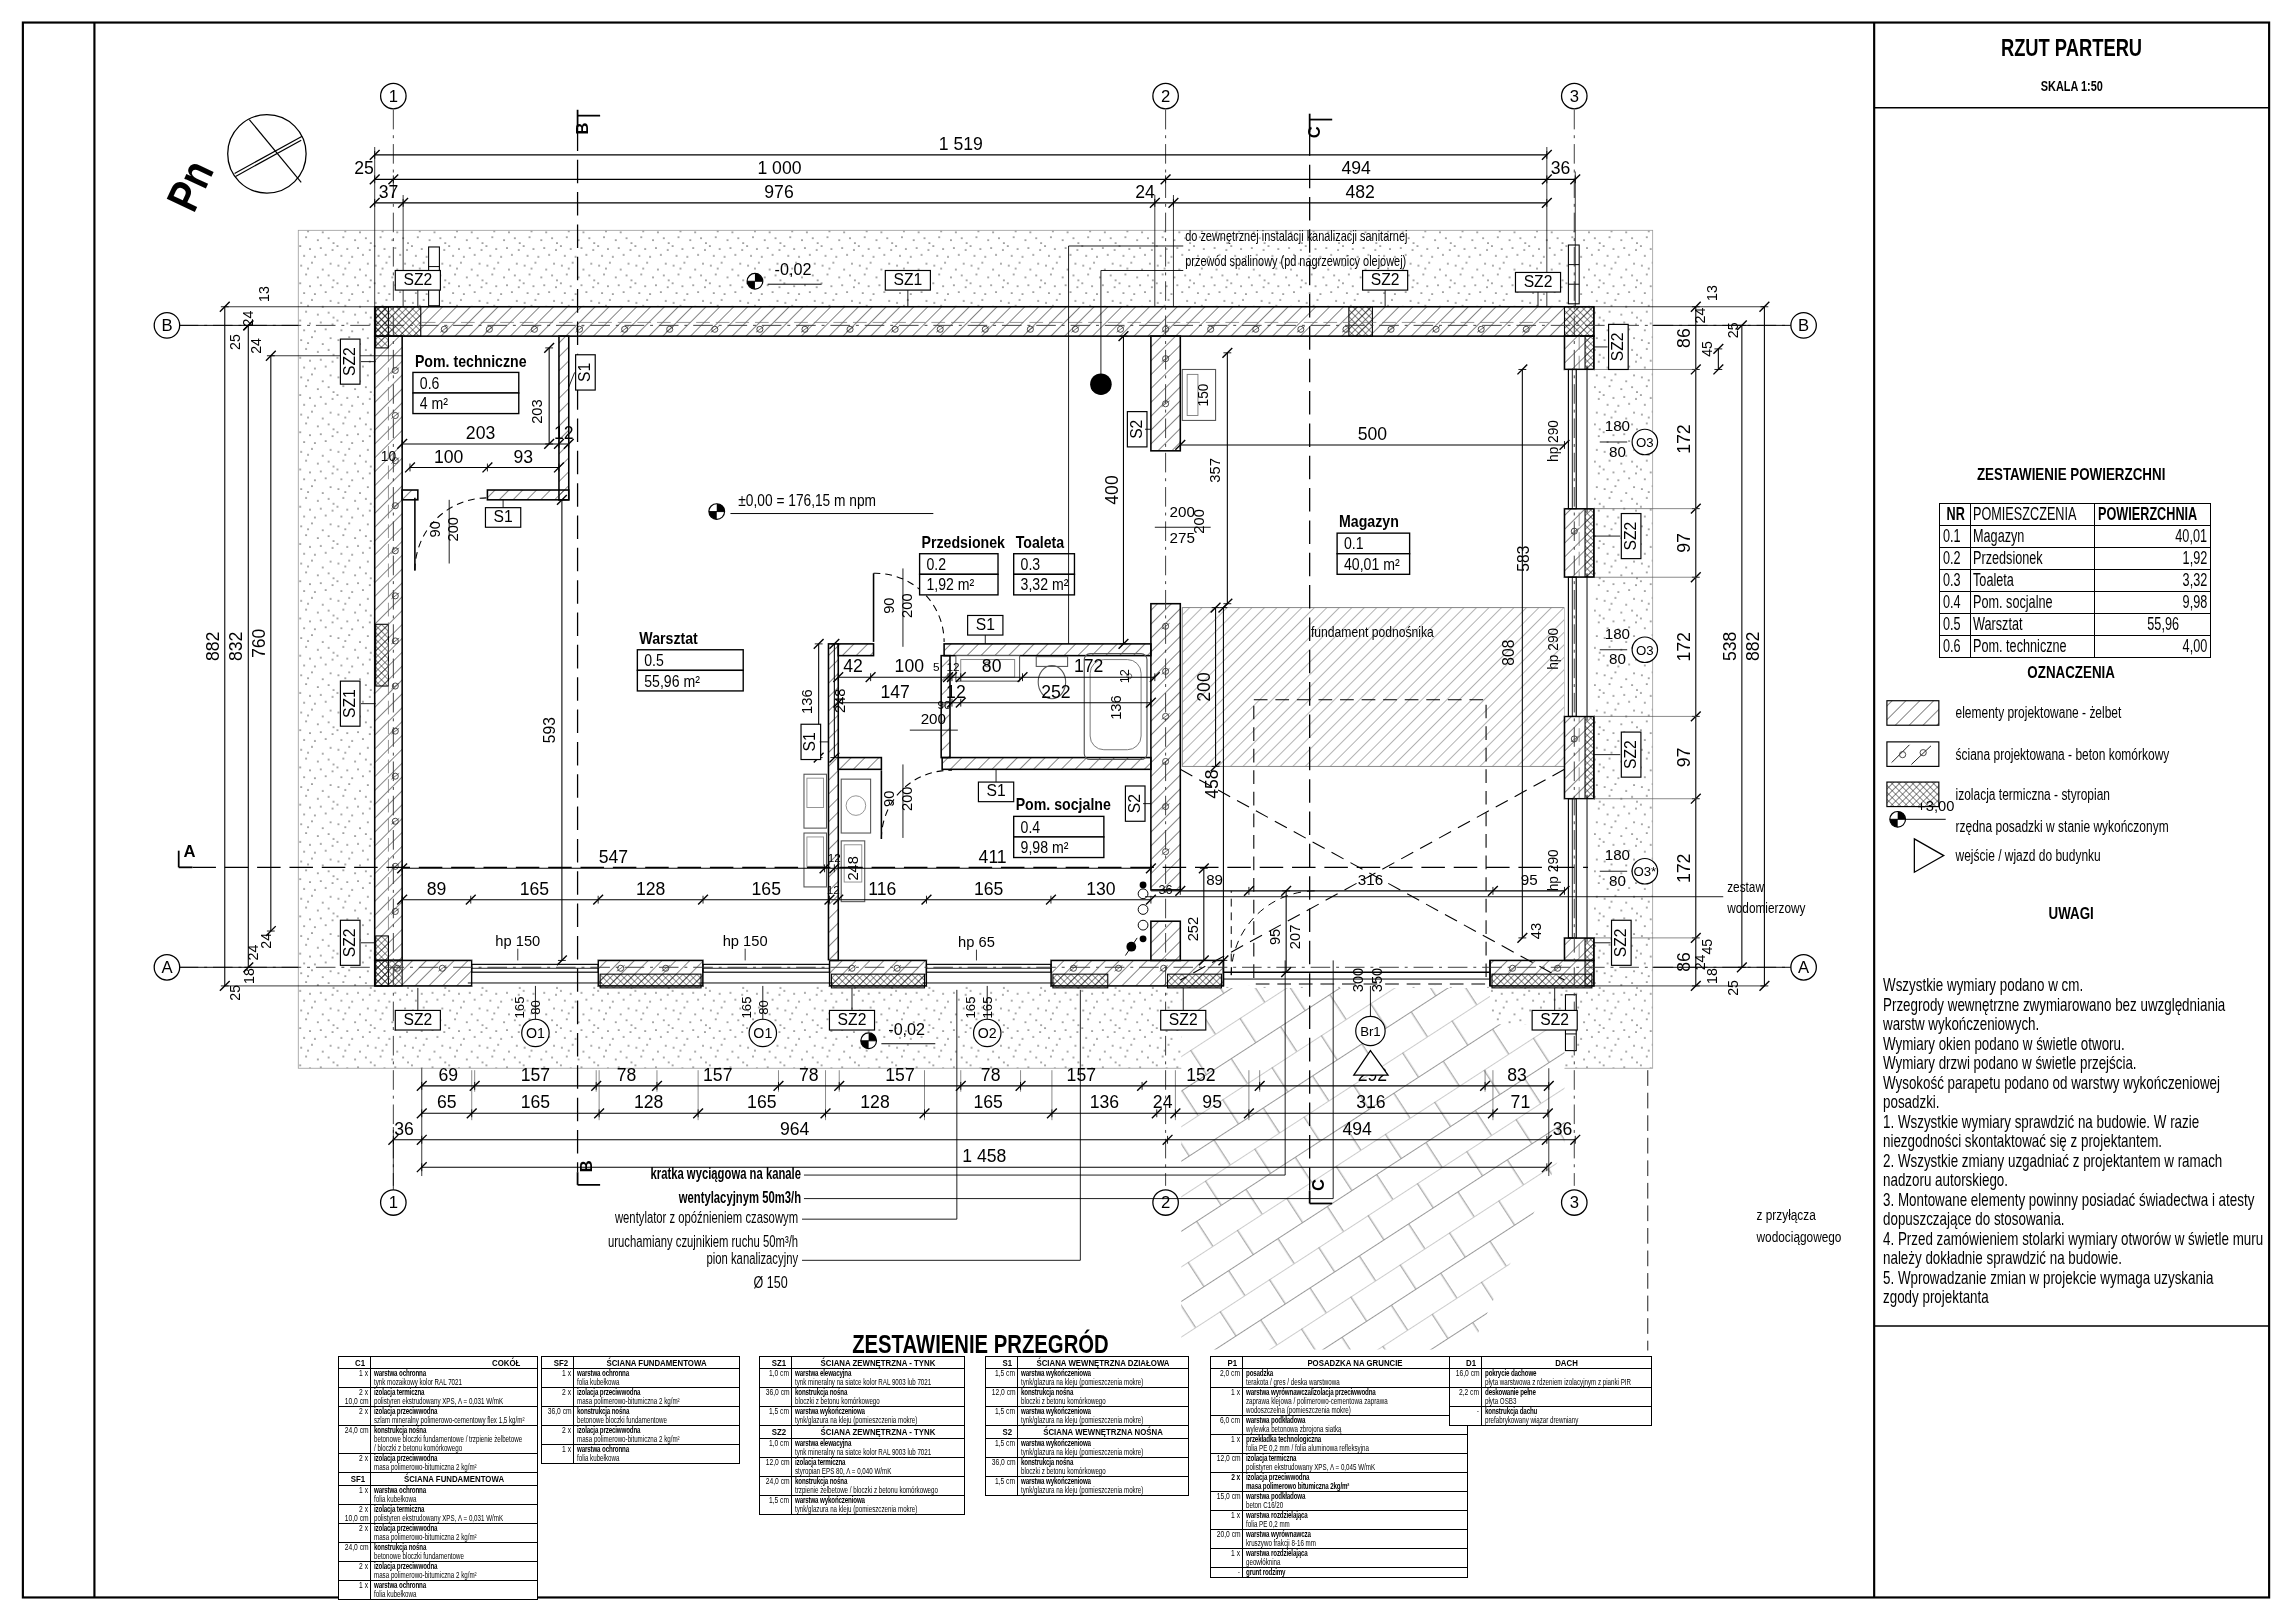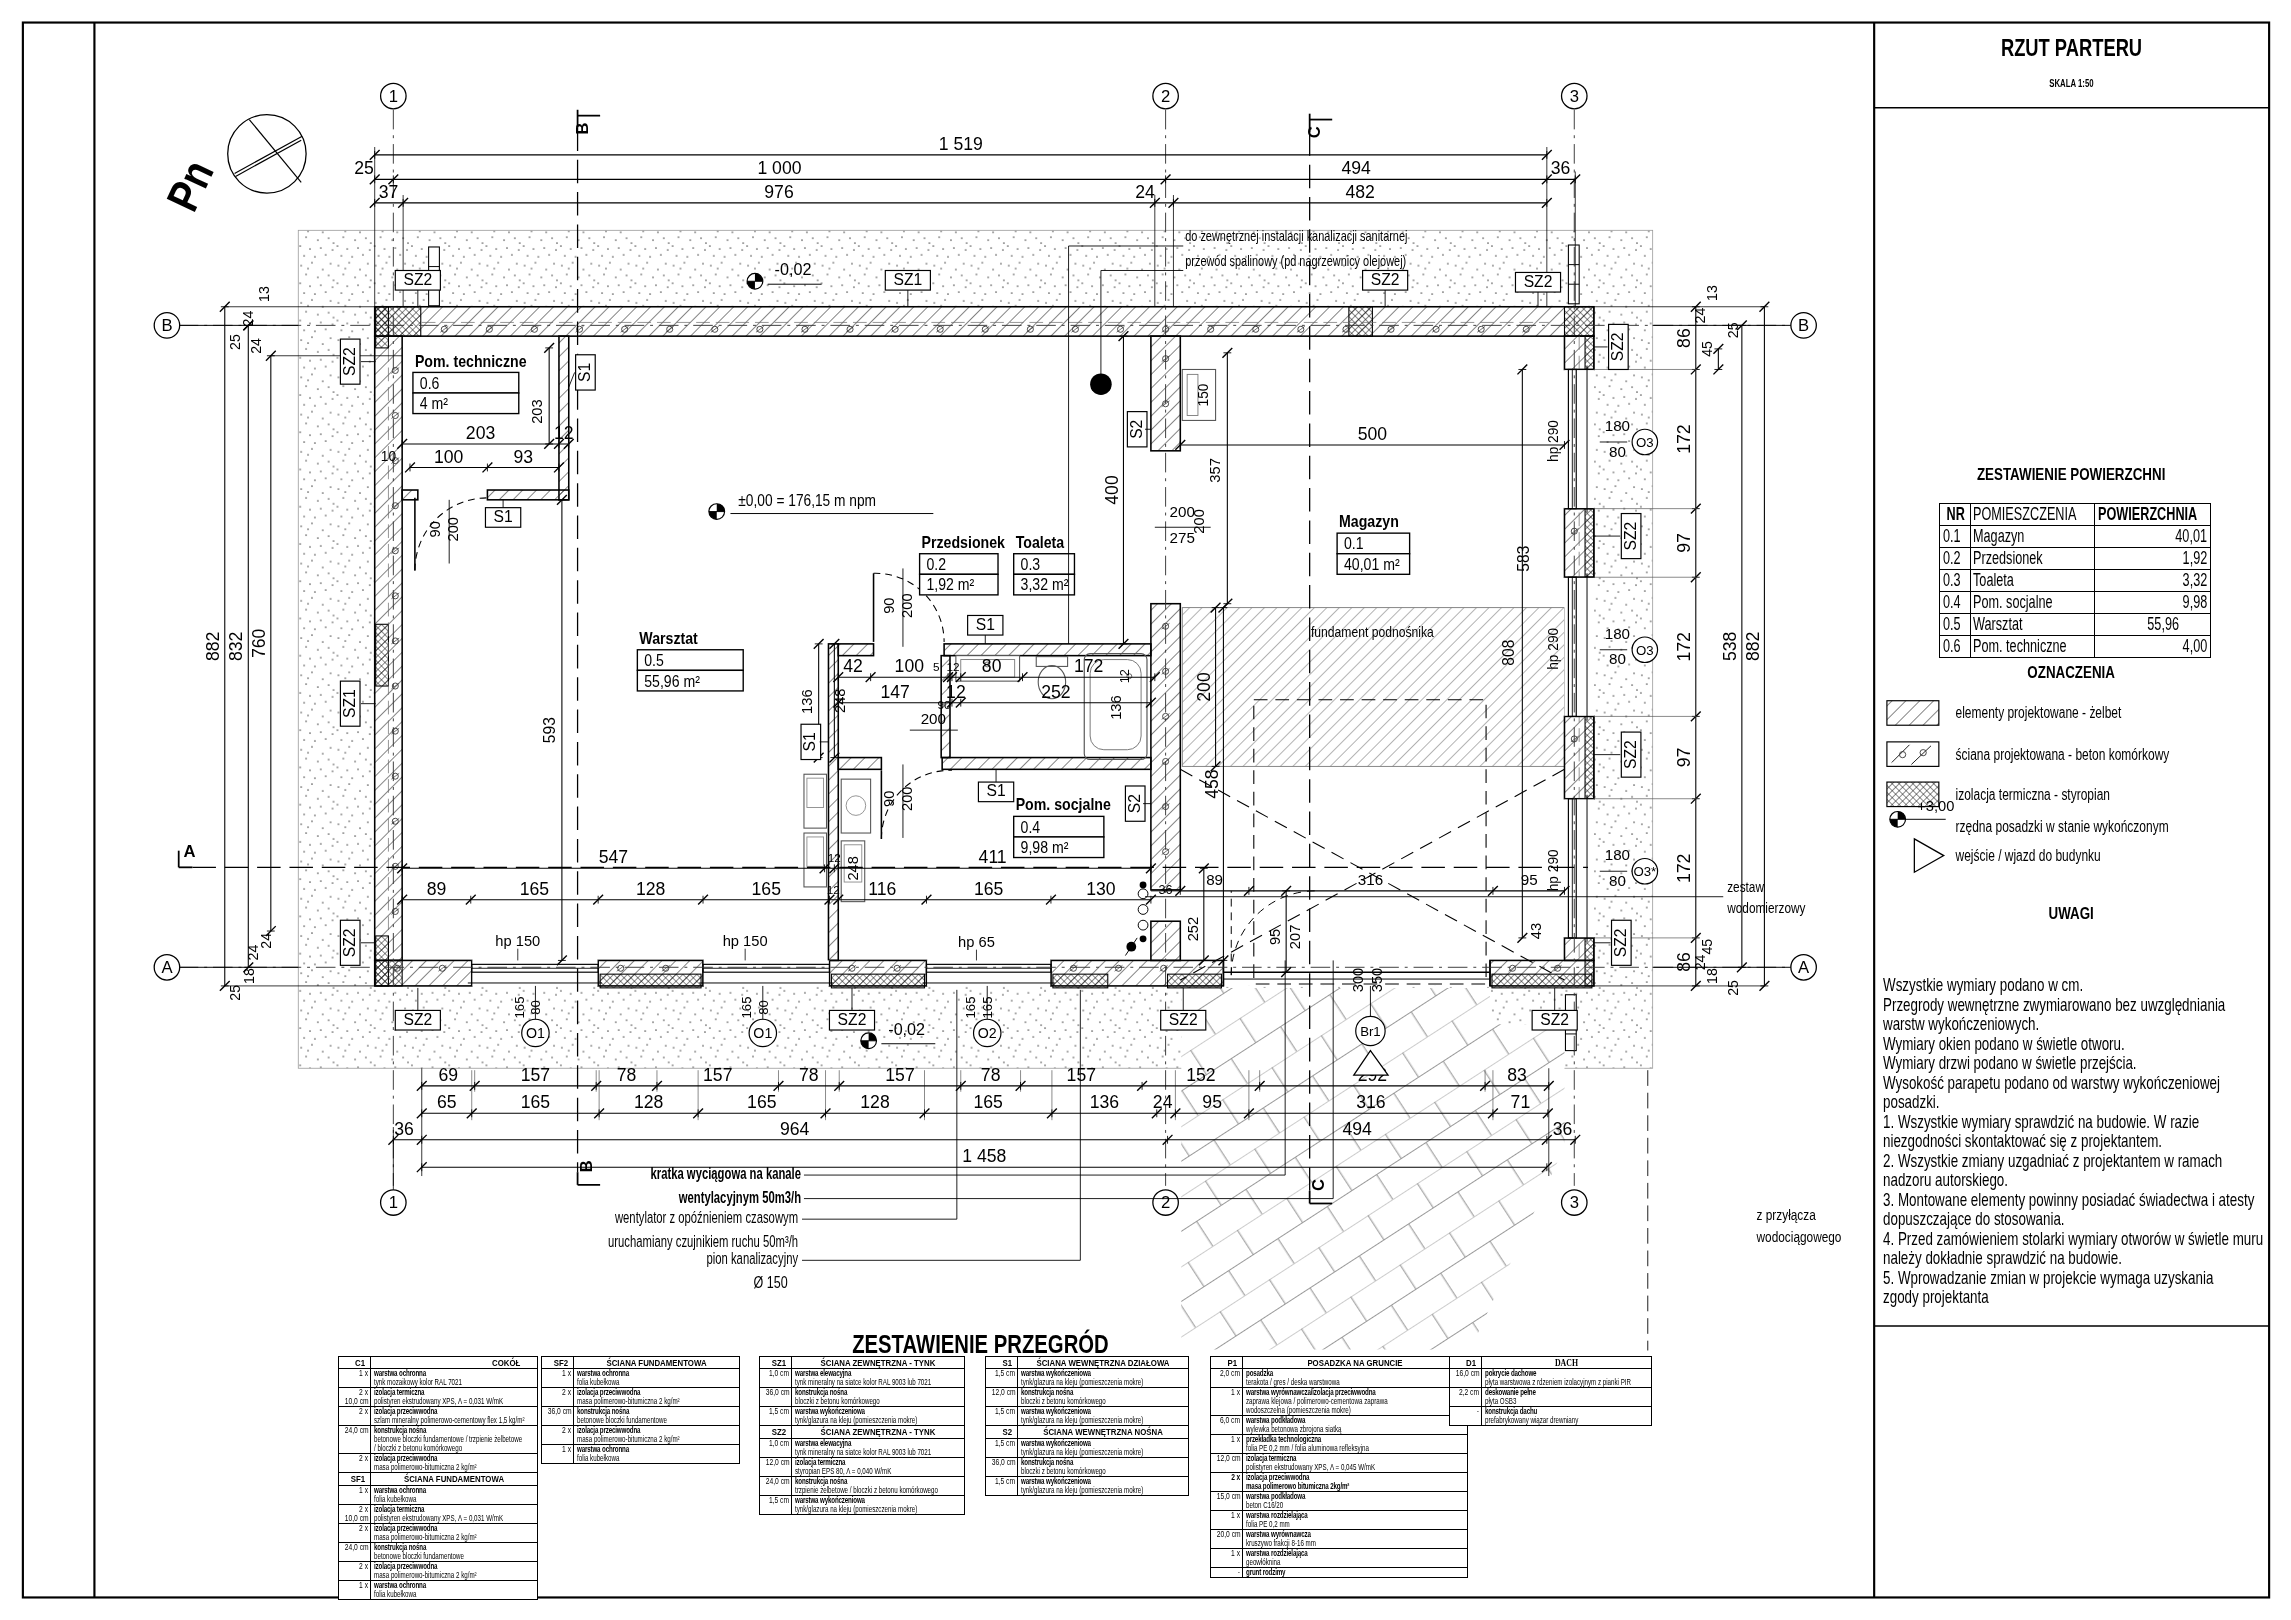--- a/index.html
+++ b/index.html
@@ -1035,21 +1035,21 @@
     <text transform="translate(1956,828)" font-size="15" text-anchor="start" fill="#000">+3,00</text>
     <line x1="1944" y1="836" x2="1985" y2="836" stroke="#000" stroke-width="1.0"></line>
     <polygon points="1953,856 1983,873 1953,890" fill="#fff" stroke="#000" stroke-width="1.3"></polygon>
     <text transform="translate(1995,733) scale(0.72,1)" font-size="17" text-anchor="start" fill="#000">elementy projektowane - żelbet</text>
     <text transform="translate(1995,775) scale(0.72,1)" font-size="17" text-anchor="start" fill="#000">ściana projektowana - beton komórkowy</text>
     <text transform="translate(1995,816) scale(0.72,1)" font-size="17" text-anchor="start" fill="#000">izolacja termiczna - styropian</text>
     <text transform="translate(1995,849) scale(0.72,1)" font-size="17" text-anchor="start" fill="#000">rzędna posadzki w stanie wykończonym</text>
     <text transform="translate(1995,879) scale(0.72,1)" font-size="17" text-anchor="start" fill="#000">wejście / wjazd do budynku</text>
   </svg>
 <div class="abs" style="left:1874px;top:35px;width:395px;text-align:center;font-weight:bold;font-size:23.5px;"><span class="narc">RZUT PARTERU</span></div>
-<div class="abs" style="left:1874px;top:78px;width:395px;text-align:center;font-weight:bold;font-size:10px;"><span class="narc">SKALA 1:50</span></div>
+<div class="abs" style="left:1874px;top:78px;width:395px;text-align:center;font-weight:bold;font-size:14px;"><span class="narc">SKALA 1:50</span></div>
 <div class="abs" style="left:1939px;top:503px;">
     <table class="zt">
       <tbody>
         <tr>
           <td style="width:30px;text-align:center;font-weight:bold;"><span class="nar" style="transform-origin:50% 50%;">NR</span></td>
           <td style="width:122px;font-weight:normal;margin-top:24px;"><span class="nar">POMIESZCZENIA</span></td>
           <td style="width:114px;font-weight:bold;"><span class="nar">POWIERZCHNIA</span></td>
         </tr>
         <tr>
           <td><span class="nar">0.1</span></td>
@@ -1539,21 +1539,21 @@
       <div class="c2">
         <div class="ll"><b>grunt rodzimy</b></div>
       </div>
     </div>
   </div>
 <div class="tt" style="left:1449px;top:1356px;width:203px;">
     <div class="hd">
       <div class="c1">
         <div class="lc">D1</div>
       </div>
-      <div class="c2" style="text-align:center;padding:0;font-family:Liberation Serif, serif;">
+      <div class="c2" style="text-align:center;padding:0;">
         <div class="lc">DACH</div>
       </div>
     </div>
     <div class="rw">
       <div class="c1">
         <div class="lr">16,0 cm</div>
       </div>
       <div class="c2">
         <div class="ll"><b>pokrycie dachowe</b></div>
         <div class="ll">płyta warstwowa z rdzeniem izolacyjnym z pianki PIR</div>

